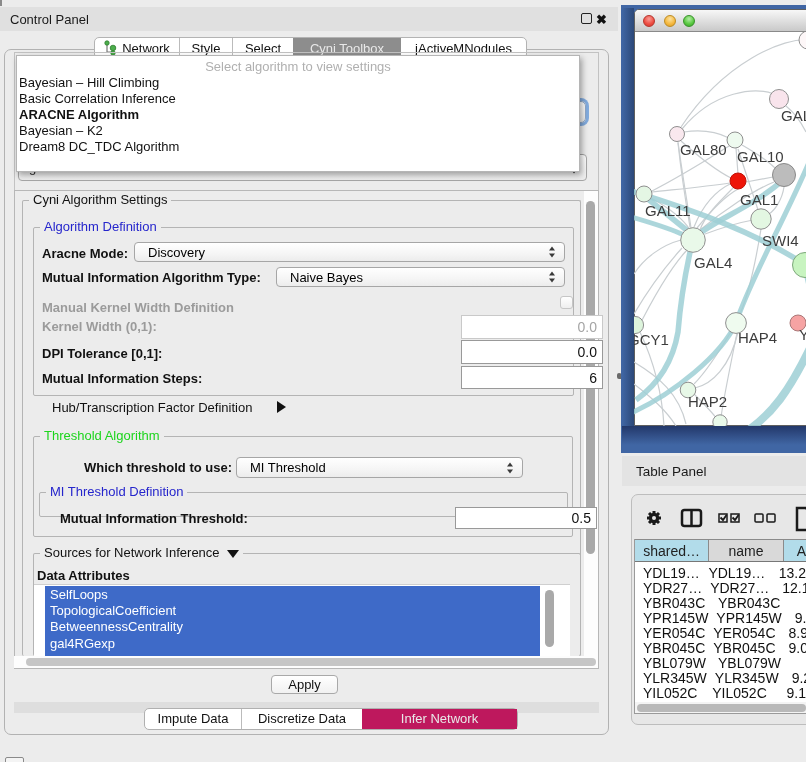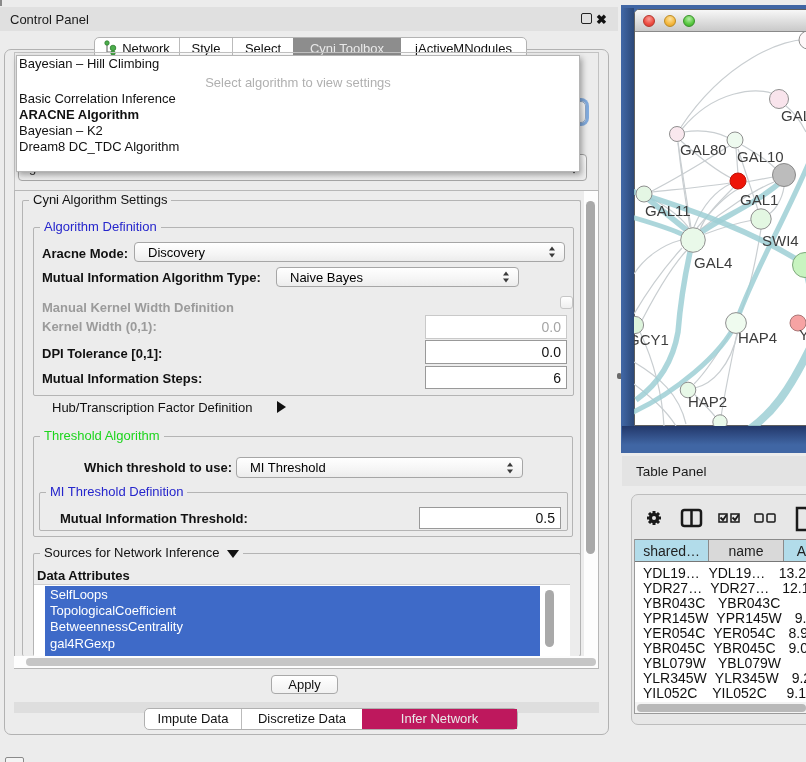--- a/index.html
+++ b/index.html
@@ -10,21 +10,21 @@
 .gray { color:#9b9b9b; }
 
 .combo { position:absolute; background:linear-gradient(#ffffff,#f5f5f5 60%,#ececec); border:1px solid #a6a6a6; border-radius:4px; display:flex; align-items:center; }
 .combo .txt { padding-left:13px; color:#000; }
 .arr { position:absolute; right:8px; top:50%; transform:translateY(-50%); width:7px; height:11px; }
 .arr:before, .arr:after { content:""; position:absolute; left:0; border-left:3.5px solid transparent; border-right:3.5px solid transparent; }
 .arr:before { top:0; border-bottom:4.5px solid #3a3a3a; }
 .arr:after { bottom:0; border-top:4.5px solid #3a3a3a; }
 .grp { position:absolute; border:1px solid #b4b4b4; border-radius:2px; }
 .gt { position:absolute; top:-8px; left:6px; background:#ececec; padding:0 4px; line-height:14px; }
-.fld { position:absolute; background:#fff; border:1px solid #999; text-align:right; font-size:14px; }
+.fld { position:absolute; background:#fff; border:1px solid #999; text-align:right; font-size:14px;margin-left:36px; }
 .fld span { position:absolute; right:5px; top:50%; transform:translateY(-50%); }
 </style>
 </head>
 <body>
 
 <div class="abs" style="left:0;top:7px;width:618px;height:24px;background:#e0e0e0;"></div>
 <div class="abs" style="left:10px;top:12px;font-size:13px;color:#1a1a1a;">Control Panel</div>
 <div class="abs" style="left:581px;top:13px;width:11px;height:11px;border:1.5px solid #222;border-radius:2px;"></div>
 <div class="abs b" style="left:596px;top:12px;font-size:13px;color:#111;">✖</div>
 
@@ -69,21 +69,21 @@
 
 <div class="grp" style="left:33px;top:227px;width:541px;height:169px;">
     <span class="gt" style="color:#2525cc;">Algorithm Definition</span>
   </div>
 <div class="abs b" style="left:42px;top:246px;">Aracne Mode:</div>
 <div class="combo" style="left:134px;top:242px;width:431px;height:20px;">
     <span class="txt">Discovery</span>
     <span class="arr"></span>
   </div>
 <div class="abs b" style="left:42px;top:270px;">Mutual Information Algorithm Type:</div>
-<div class="combo" style="left:276px;top:267px;width:243px;height:20px;">
+<div class="combo" style="left:276px;top:267px;width:289px;height:20px;">
     <span class="txt">Naive Bayes</span>
     <span class="arr"></span>
   </div>
 <div class="abs b gray" style="left:42px;top:300px;">Manual Kernel Width Definition</div>
 <div class="abs" style="left:560px;top:296px;width:13px;height:13px;border:1px solid #c6c6c6;border-radius:3px;background:linear-gradient(#fff,#eee);"></div>
 <div class="abs b gray" style="left:42px;top:319px;">Kernel Width (0,1):</div>
 <div class="fld" style="left:425px;top:315px;width:142px;height:24px;border-color:#c9c9c9;color:#a5a5a5;">
     <span>0.0</span>
   </div>
 <div class="abs b" style="left:42px;top:346px;">DPI Tolerance [0,1]:</div>
@@ -99,21 +99,21 @@
 <div class="abs" style="left:277px;top:401px;width:0;height:0;border-top:6px solid transparent;border-bottom:6px solid transparent;border-left:9px solid #111;"></div>
 
 <div class="grp" style="left:33px;top:436px;width:540px;height:101px;">
     <span class="gt" style="color:#1dd51d;">Threshold Algorithm</span>
   </div>
 <div class="abs b" style="left:0;top:460px;width:232px;text-align:right;">Which threshold to use:</div>
 <div class="combo" style="left:236px;top:457px;width:287px;height:21px;">
     <span class="txt">MI Threshold</span>
     <span class="arr"></span>
   </div>
-<div class="grp" style="left:39px;top:492px;width:529px;height:39px;">
+<div class="grp" style="left:39px;top:492px;width:529px;height:25px;">
     <span class="gt" style="color:#2525cc;">MI Threshold Definition</span>
   </div>
 <div class="abs b" style="left:60px;top:511px;">Mutual Information Threshold:</div>
 <div class="fld" style="left:419px;top:507px;width:142px;height:22px;">
     <span>0.5</span>
   </div>
 
 <div class="grp" style="left:33px;top:553px;width:548px;height:103px;border-bottom:none;">
     <span class="gt">Sources for Network Inference <span style="display:inline-block;width:0;height:0;border-left:6.5px solid transparent;border-right:6.5px solid transparent;border-top:8px solid #111;vertical-align:-1px;margin-left:4px;"></span></span>
   </div>
@@ -309,19 +309,19 @@
         <span style="width:75px;padding-left:8px;">YIL052C</span>
         <span style="width:75px;padding-left:8px;">YIL052C</span>
         <span style="padding-left:13px;">9.1</span>
       </div>
   </div>
 </div>
 <div class="abs" style="left:635px;top:702px;width:171px;height:12px;background:#f4f4f4;border-bottom:1px solid #9a9a9a;"></div>
 <div class="abs" style="left:637px;top:704px;width:169px;height:8px;background:#b9b9b9;border-radius:4px;"></div>
 
 <div class="abs" style="left:16px;top:55px;width:564px;height:117px;background:#fff;border:1px solid #b5b5b5;box-shadow:2px 3px 6px rgba(0,0,0,0.35);z-index:50;">
+  <div style="text-align:center;color:#b0b0b0;line-height:16px;margin-top:3px;">Select algorithm to view settings</div>
   <div style="padding-left:2px;line-height:16px;">Bayesian – Hill Climbing</div>
-  <div style="text-align:center;color:#b0b0b0;line-height:16px;margin-top:3px;">Select algorithm to view settings</div>
   <div style="padding-left:2px;line-height:16px;">Basic Correlation Inference</div>
   <div style="padding-left:2px;line-height:16px;font-weight:bold;">ARACNE Algorithm</div>
   <div style="padding-left:2px;line-height:16px;">Bayesian – K2</div>
   <div style="padding-left:2px;line-height:16px;">Dream8 DC_TDC Algorithm</div>
 </div>
 
 </body></html>

